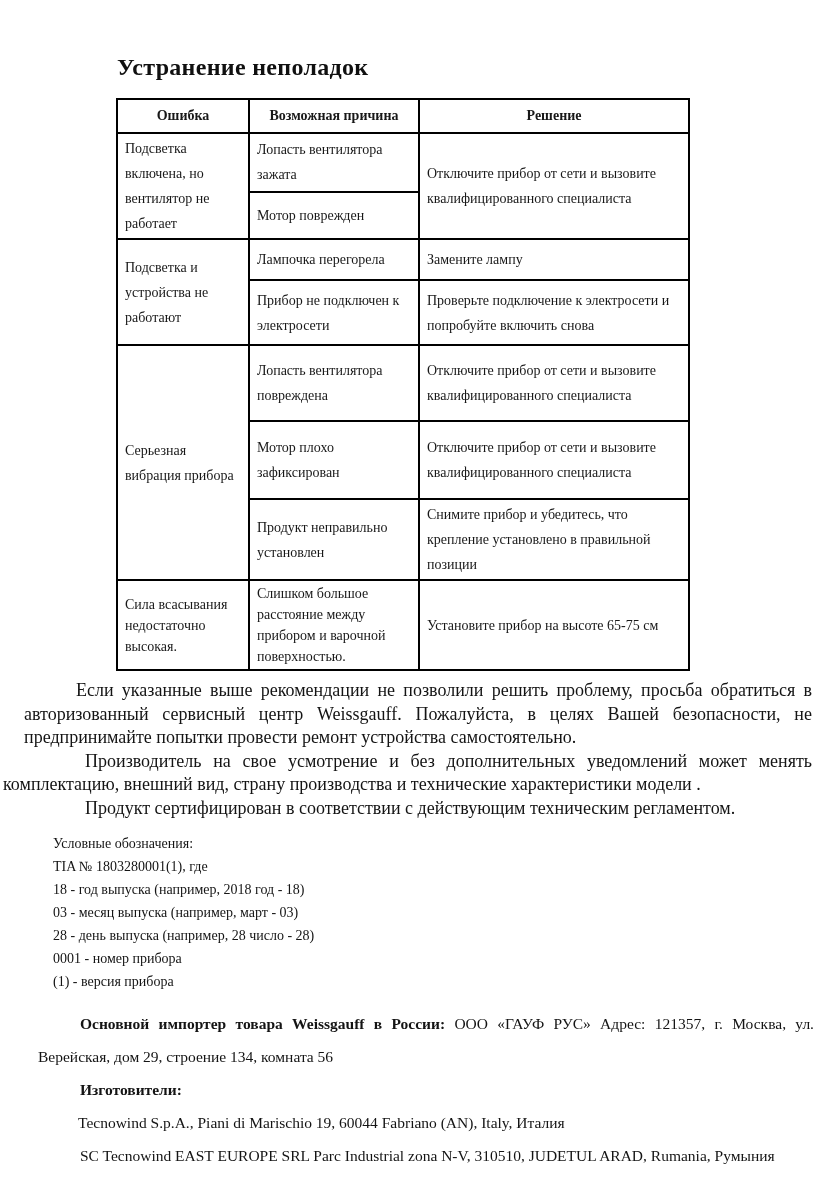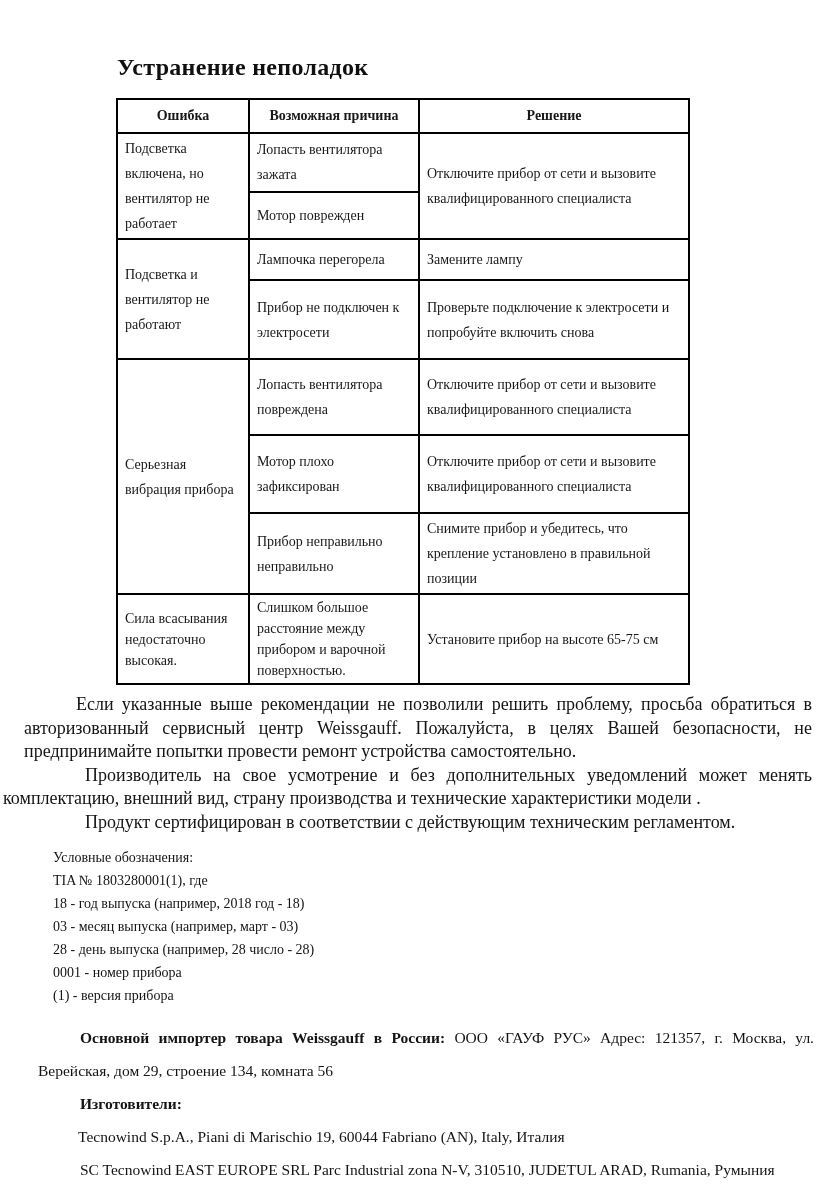--- a/index.html
+++ b/index.html
@@ -36,21 +36,21 @@
   .tbl th {
     font-weight:bold; text-align:center;
     padding:6px 2px; line-height:20px;
   }
   .tbl td { padding:2px 7px; line-height:25px; }
   .tbl td.tight { line-height:21px; }
   tr.hdr { height:28px; }
   tr.g1a { height:41px;margin-left:24px; }
   tr.g1b { height:45px; }
   tr.g2a { height:41px; }
-  tr.g2b { height:79px; }
+  tr.g2b { height:65px; }
   tr.g3a { height:76px; }
   tr.g3b { height:78px; }
   tr.g3c { height:76px; }
   tr.g4  { height:73px; }
 
   
   .para {
     font-size:18px; line-height:23.5px;
     text-align:justify; color:#141414;
   }
@@ -94,40 +94,40 @@
       <tr class="g1a">
         <td rowspan="2">Подсветка включена, но вентилятор не работает</td>
         <td>Лопасть вентилятора зажата</td>
         <td rowspan="2">Отключите прибор от сети и вызовите квалифицированного специалиста</td>
       </tr>
       <tr class="g1b">
         <td>Мотор поврежден</td>
       </tr>
 
       <tr class="g2a">
-        <td rowspan="2">Подсветка и вентилятор не работают</td>
+        <td rowspan="2">Подсветка и устройства не работают</td>
         <td>Лампочка перегорела</td>
         <td>Замените лампу</td>
       </tr>
       <tr class="g2b">
         <td>Прибор не подключен к электросети</td>
         <td>Проверьте подключение к электросети и попробуйте включить снова</td>
       </tr>
 
       <tr class="g3a">
         <td rowspan="3">Серьезная вибрация прибора</td>
         <td>Лопасть вентилятора повреждена</td>
         <td>Отключите прибор от сети и вызовите квалифицированного специалиста</td>
       </tr>
       <tr class="g3b">
         <td>Мотор плохо зафиксирован</td>
         <td>Отключите прибор от сети и вызовите квалифицированного специалиста</td>
       </tr>
       <tr class="g3c">
-        <td>Прибор неправильно неправильно</td>
+        <td>Продукт неправильно установлен</td>
         <td>Снимите прибор и убедитесь, что крепление установлено в правильной позиции</td>
       </tr>
 
       <tr class="g4">
         <td class="tight">Сила всасывания недостаточно высокая.</td>
         <td class="tight">Слишком большое расстояние между прибором и варочной поверхностью.</td>
         <td>Установите прибор на высоте 65-75 см</td>
       </tr>
     </tbody>
   </table>

